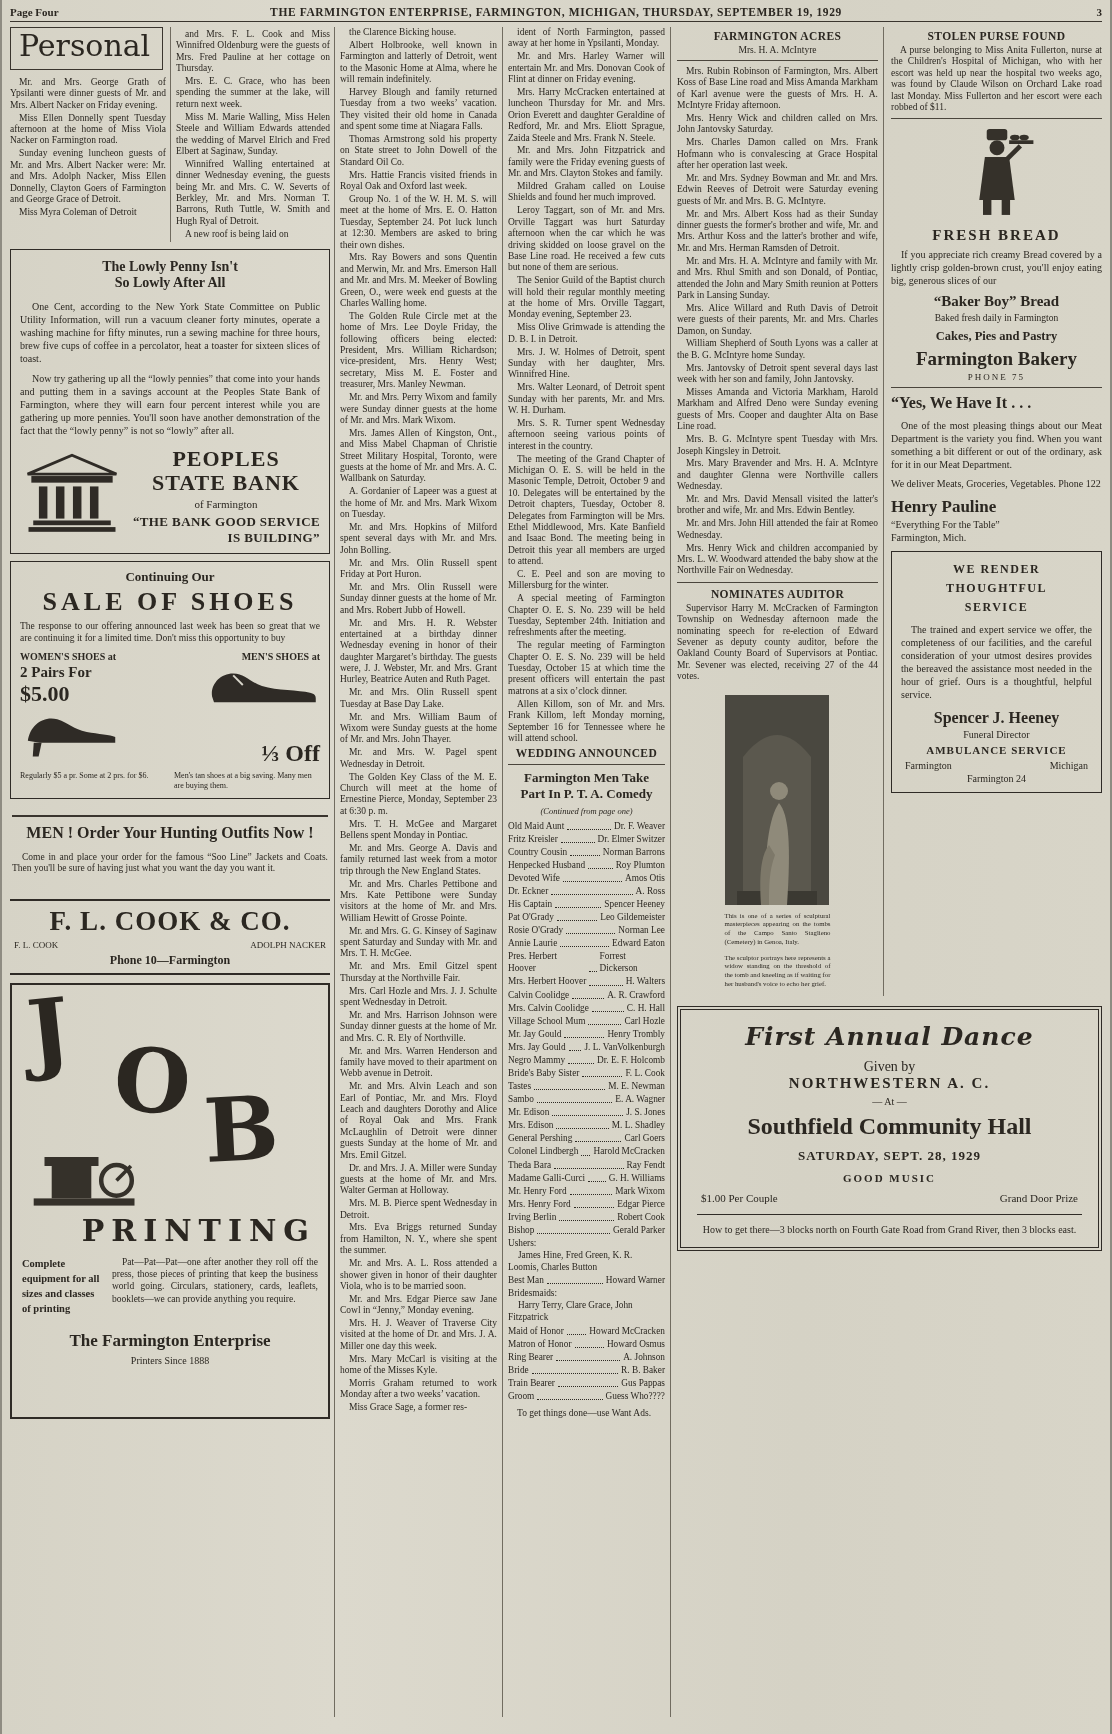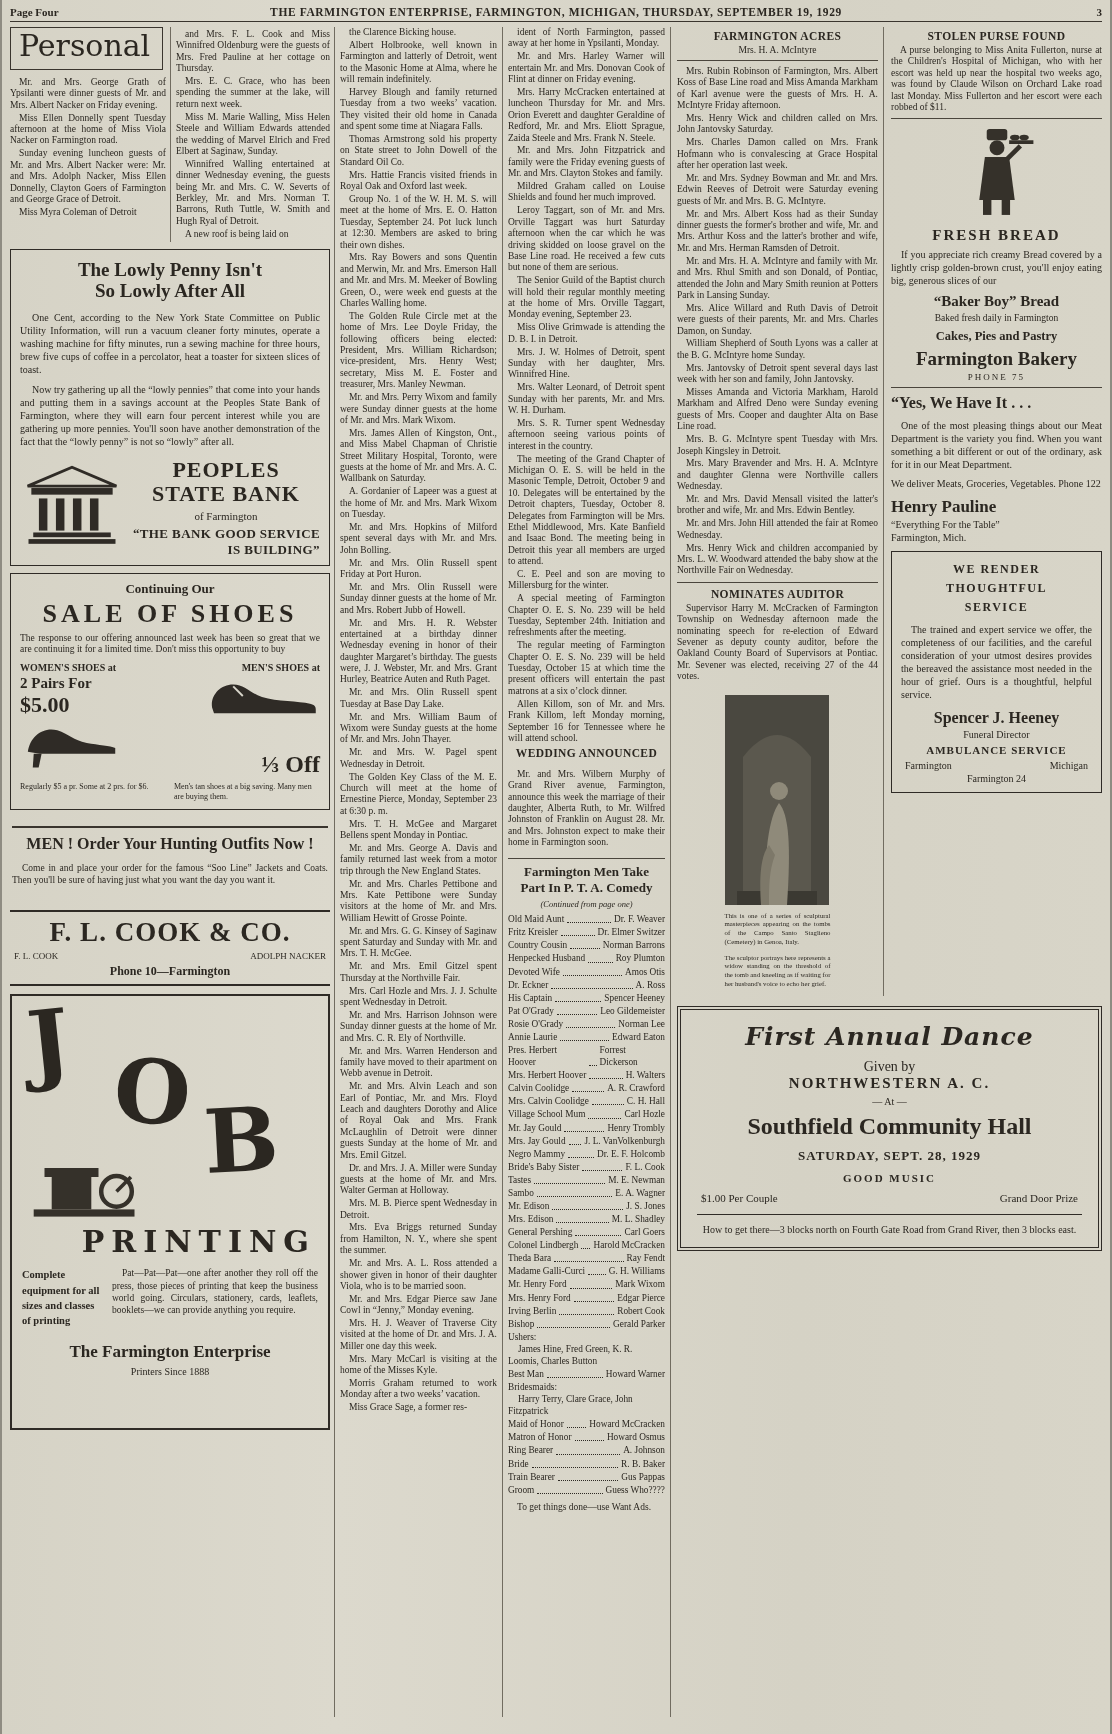--- a/index.html
+++ b/index.html
@@ -33,21 +33,21 @@
   
   .personal-row { display:flex; }
   .subcol-a { width:50%; padding-right:4px; }
   .subcol-b { width:50%; border-left:1px solid #716c60; padding:2px 0 0 5px; }
   .personal-heading { font-size:30px; font-weight:normal; border:1.5px solid #3a352e; padding:0 8px 6px; margin:0 3px 7px 0; font-family:"DejaVu Serif",serif; }
 
   
   .ad { border:1.5px solid #2f2b26; margin:7px 0; padding:7px 9px; }
 
   
-  .penny-title { text-align:center; font-size:19px; font-weight:bold; line-height:1.15; margin:2px 0 9px; }
+  .penny-title { text-align:center; font-size:14px; font-weight:bold; line-height:1.15; margin:2px 0 9px; }
   .penny-body { font-size:10px; line-height:1.3; text-align:justify; text-indent:12px; margin:0 0 7px; }
   .penny-bottom { display:flex; align-items:center; gap:8px; margin-top:10px; }
   .bank-name { text-align:center; font-size:22px; font-weight:bold; letter-spacing:1px; line-height:1.1; }
   .bank-sub { text-align:center; font-size:11px; margin-top:3px; }
   .bank-slogan { text-align:right; font-size:13px; letter-spacing:.4px; margin-top:4px;font-weight:bold; }
 
   
   .shoes-pre { text-align:center; font-size:13px; font-weight:bold; }
   .shoes-title { text-align:center; font-size:26px; font-weight:bold; letter-spacing:4px; margin:2px 0 4px; }
   .shoes-body { font-size:9.5px; line-height:1.25; text-align:justify; margin:0 0 6px; }
@@ -335,21 +335,20 @@
           <p class="para">Mrs. Walter Leonard, of Detroit spent Sunday with her parents, Mr. and Mrs. W. H. Durham.</p>
           <p class="para">Mrs. S. R. Turner spent Wednesday afternoon seeing various points of interest in the country.</p>
           <p class="para">The meeting of the Grand Chapter of Michigan O. E. S. will be held in the Masonic Temple, Detroit, October 9 and 10. Delegates will be entertained by the Detroit chapters, Tuesday, October 8. Delegates from Farmington will be Mrs. Ethel Middlewood, Mrs. Kate Banfield and Isaac Bond. The meeting being in Detroit this year all members are urged to attend.</p>
           <p class="para">C. E. Peel and son are moving to Millersburg for the winter.</p>
           <p class="para">A special meeting of Farmington Chapter O. E. S. No. 239 will be held Tuesday, September 24th. Initiation and refreshments after the meeting.</p>
           <p class="para">The regular meeting of Farmington Chapter O. E. S. No. 239 will be held Tuesday, October 15 at which time the present officers will entertain the past matrons at a six o’clock dinner.</p>
           <p class="para">Allen Killom, son of Mr. and Mrs. Frank Killom, left Monday morning, September 16 for Tennessee where he will attend school.</p>
         </div>
 
       <div class="art-heading">WEDDING ANNOUNCED</div>
-      <p class="wedding-body">Mr. and Mrs. Wilbern Murphy of Grand River avenue, Farmington, announce this week the marriage of their daughter, Alberta Ruth, to Mr. Wilfred Johnston of Franklin on August 28. Mr. and Mrs. Johnston expect to make their home in Farmington soon.</p>
 
       <div class="divider"></div>
       <div class="comedy-heading">
         <div>Farmington Men Take</div>
         <div>Part In P. T. A. Comedy</div>
       </div>
       <div class="continued">(Continued from page one)</div>
       <div>
           <div class="cast-row">
             <span class="cast-role">Old Maid Aunt</span>

